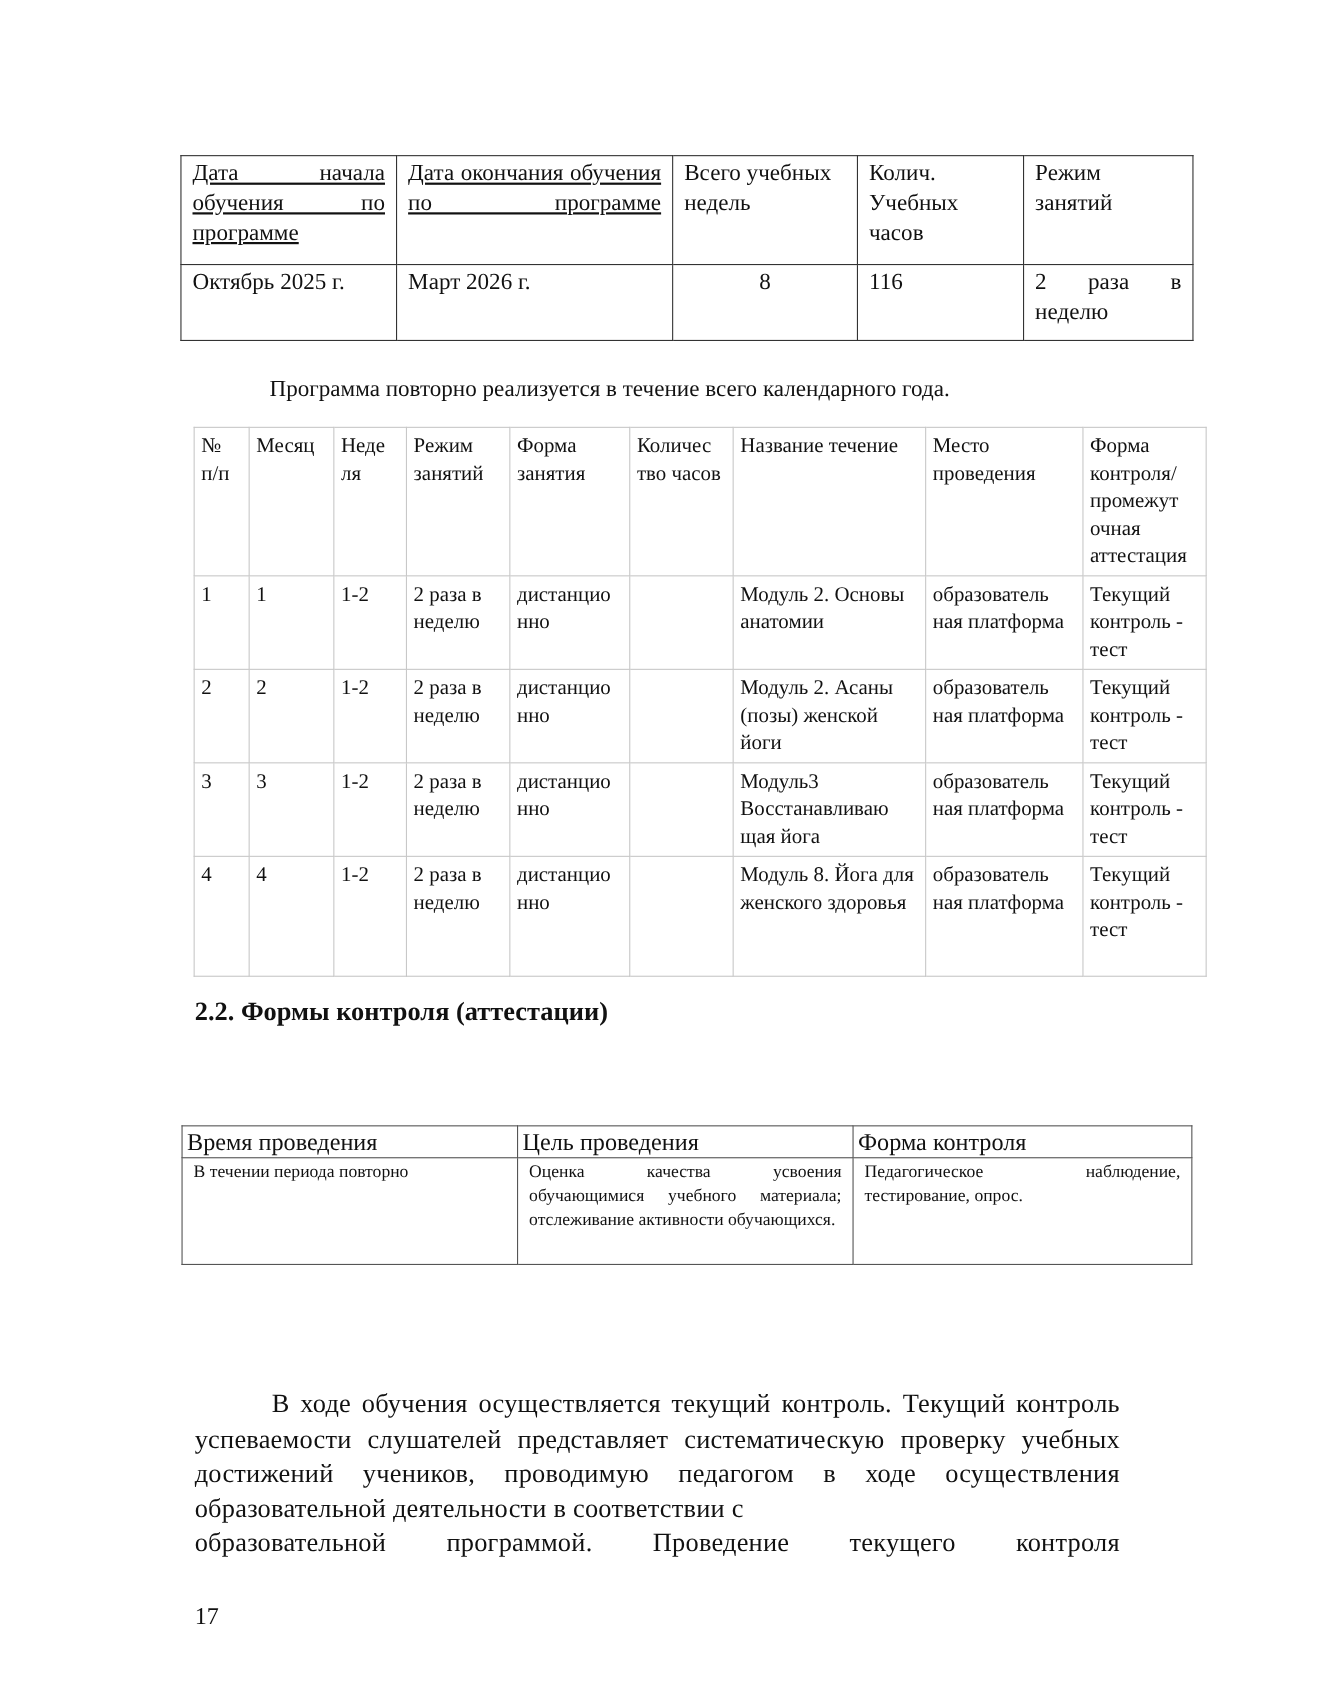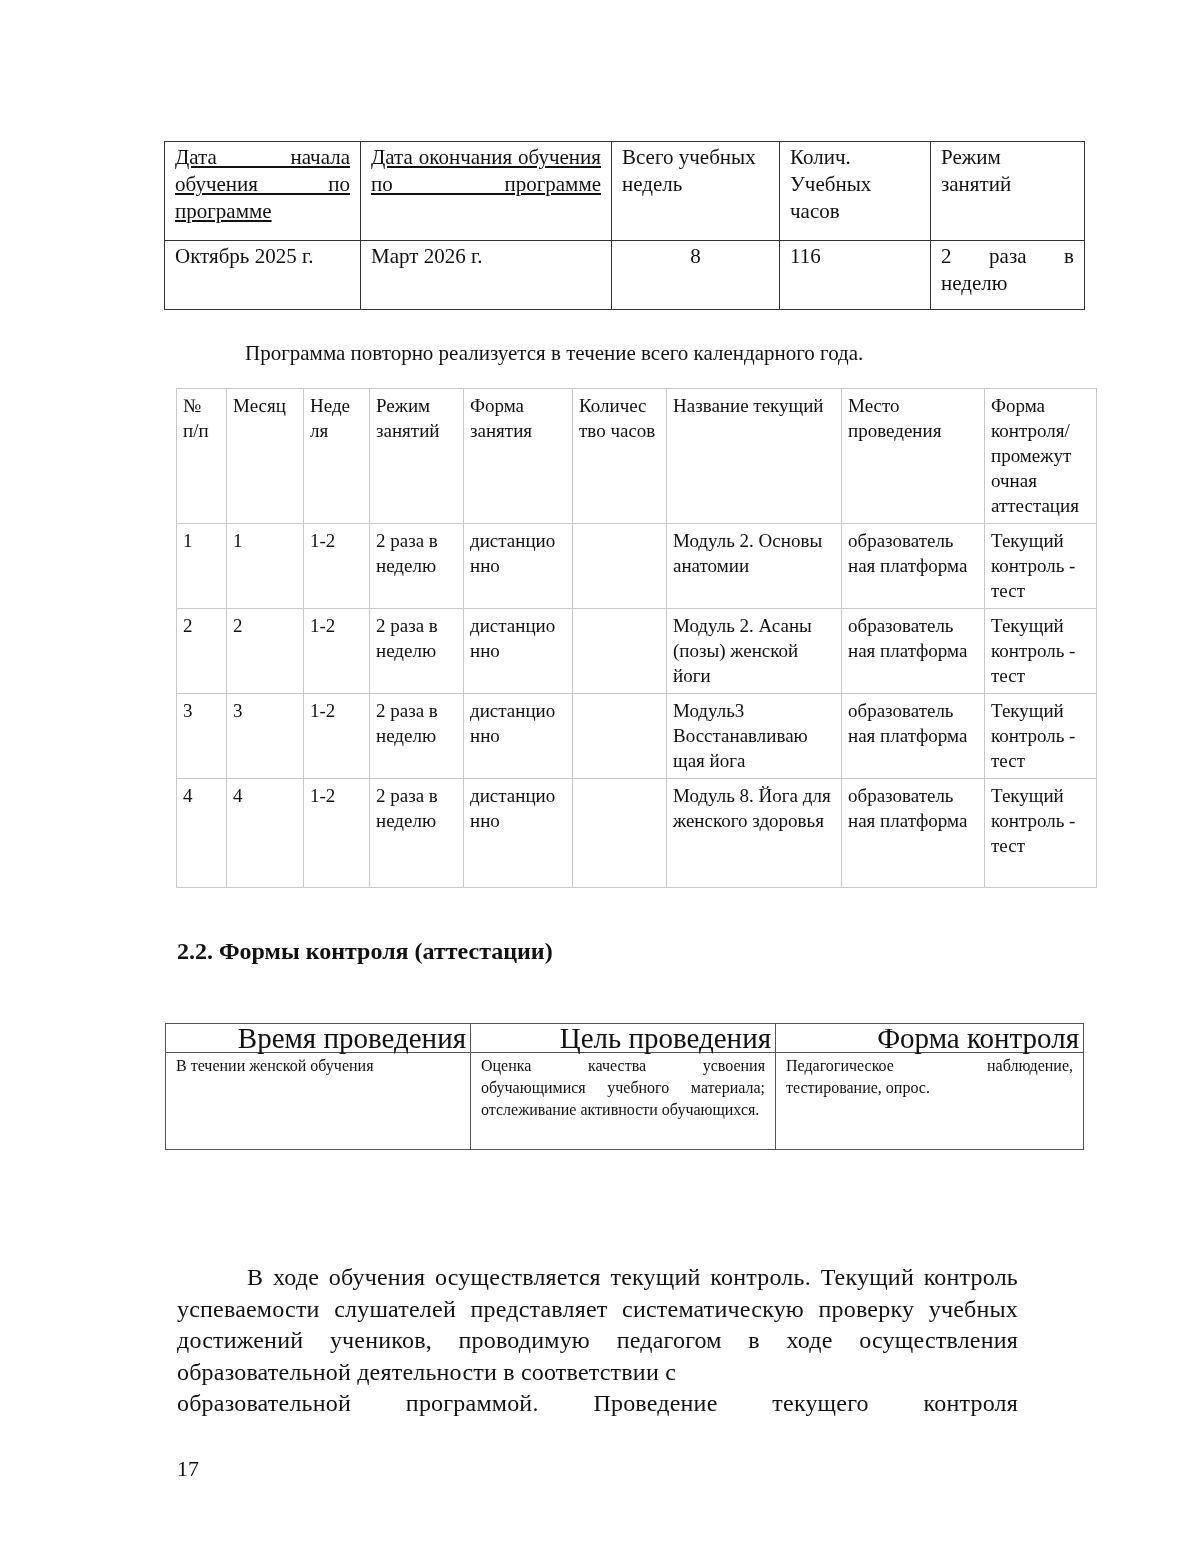--- a/index.html
+++ b/index.html
@@ -22,26 +22,26 @@
   #intro { left: 245px; top: 340px; font-size: 21px; line-height: 26px; white-space: nowrap; }
 
   
   #t2 { left: 176px; top: 364px; width: 920px; font-size: 19px; line-height: 25px; margin-top: 24px; }
   #t2 td { border: 1px solid #c8c8c8; vertical-align: top; padding: 4px 5px 2px 6px; }
   #t2 tr.h td { height: 128px; }
   #t2 tr.r td { height: 78px; }
   #t2 tr.r4 td { height: 102px; }
 
   
-  #h22 { left: 177px; top: 938px; font-size: 24px; font-weight: bold; white-space: nowrap; }
+  #h22 { left: 177px; top: 907px; font-size: 24px; font-weight: bold; white-space: nowrap; }
 
   
   #t3 { left: 165px; top: 1023px; width: 918px; }
   #t3 td { vertical-align: top; }
-  #t3 tr.h td { border: 1.5px solid #555; height: 28px; font-size: 29px; line-height: 28px; text-align: right; padding: 0 4px; }
+  #t3 tr.h td { border: 1.5px solid #555; height: 28px; font-size: 22px; line-height: 28px; text-align: left; padding: 0 4px; }
   #t3 tr.sub td { height: 30px; font-size: 23px; line-height: 28px; padding: 0 10px; }
   #t3 tr.sub td.c1 { border-left: 1.5px solid #555; border-right: 1.5px solid #555; border-bottom: 1.5px solid #555; }
   #t3 tr.sub td.c2 { border-bottom: 1.5px solid #555; }
   #t3 tr.d td { border: 1.5px solid #555; height: 92px; font-size: 16px; line-height: 22px; padding: 2px 10px; }
 
   
   #para { left: 177px; top: 1236px; width: 841px; font-size: 24px; line-height: 31.5px; text-align: justify; letter-spacing: 0.2px; margin-top: 26px; }
   #para .indent { display: inline-block; width: 70px; }
   #para .last { display: block; text-align: justify; text-align-last: justify; }
 
@@ -91,21 +91,21 @@
       <col style="width:112px">
   </colgroup>
   <tbody>
       <tr class="h">
     <td>№ п/п</td>
     <td>Месяц</td>
     <td>Неде ля</td>
     <td>Режим занятий</td>
     <td>Форма занятия</td>
     <td>Количес тво часов</td>
-    <td>Название текущий</td>
+    <td>Название течение</td>
     <td>Место проведения</td>
     <td>Форма контроля/ промежут очная аттестация</td>
   </tr>
   <tr class="r">
     <td>1</td>
     <td>1</td>
     <td>1-2</td>
     <td>2 раза в неделю</td>
     <td>дистанцио нно</td>
     <td></td>
@@ -157,21 +157,21 @@
       <col style="width:305px">
       <col style="width:308px">
   </colgroup>
   <tbody>
       <tr class="h">
     <td>Время проведения</td>
     <td>Цель проведения</td>
     <td>Форма контроля</td>
   </tr>
   <tr class="d">
-    <td>В течении женской обучения</td>
+    <td>В течении периода повторно</td>
     <td class="just-last-left">Оценка качества усвоения обучающимися учебного материала; отслеживание активности обучающихся.</td>
     <td class="just-last-left">Педагогическое наблюдение, тестирование, опрос.</td>
   </tr>
 </tbody>
   </table>
 
 <div id="para" class="abs"><span class="indent"></span><span>В ходе обучения осуществляется текущий контроль. Текущий контроль успеваемости слушателей представляет систематическую проверку учебных достижений учеников, проводимую педагогом в ходе осуществления образовательной деятельности в соответствии с</span><span class="last">образовательной программой. Проведение текущего контроля</span></div>
 
 <div id="pagenum" class="abs">17</div>
 

